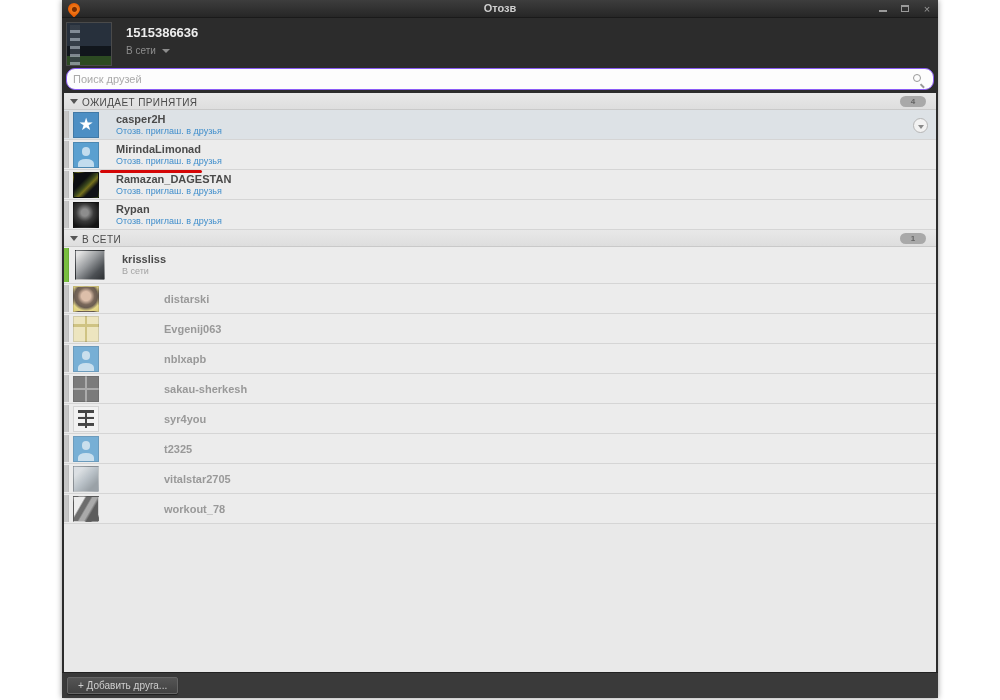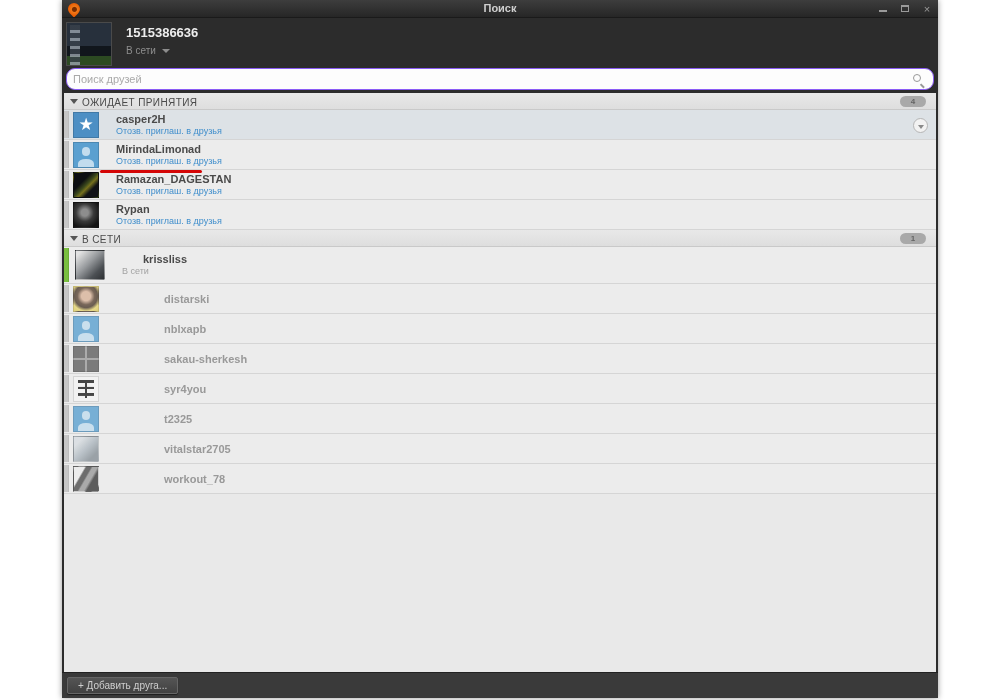--- a/index.html
+++ b/index.html
@@ -60,21 +60,21 @@
   .stripe { position:absolute; left:0; top:1px; bottom:1px; width:5px; background:#c6c6c6; border-right:1px solid #bdbdbd; }
   .stripe.online { background:#79bf3f; border-right:1px solid #6aad35; }
 
   .avatar { position:absolute; left:9px; top:2px; width:26px; height:26px; overflow:hidden; border:1px solid rgba(0,0,0,.15); }
   .row.h37 .avatar { left:11px; top:3px; width:30px; height:30px; }
   .row.offline .avatar { opacity:.8; }
 
   .fname { position:absolute; left:52px; top:3px; font-size:11px; font-weight:bold; color:#4a4a4a; }
   .flink { position:absolute; left:52px; top:16px; font-size:9px; color:#3f8ecc; cursor:pointer; }
   .fsub  { position:absolute; left:58px; top:19px; font-size:9px; color:#a3a3a3; }
-  .row.h37 .fname { left:58px; top:6px;margin-left:21px; }
+  .row.h37 .fname { left:58px; top:6px; }
   .row.offline .fname { top:9px; color:#999;margin-left:48px; }
 
   .rowmenu { position:absolute; right:8px; top:8px; width:15px; height:15px; border-radius:50%;
     background:#f2f2f2; border:1px solid #b5b5b5; cursor:pointer; }
   .rowmenu:after { content:""; position:absolute; left:4px; top:6px; width:0; height:0;
     border-left:3px solid transparent; border-right:3px solid transparent; border-top:4px solid #8a8a8a; }
 
   
   .av-star { background:#4d8fc4; }
   .av-star:before { content:"\2605"; position:absolute; left:0; right:0; top:50%; transform:translateY(-54%);
@@ -111,21 +111,21 @@
   #annotation { position:absolute; left:100px; top:170px; width:102px; height:3px; background:#d40505; border-radius:2px; }
 </style>
 </head>
 <body>
 
 <div id="stage">
   <div id="window">
 
     <div id="titlebar">
       <div id="logo"></div>
-      <div id="title">Поиск</div>
+      <div id="title">Отозв</div>
       <div class="winctrls">
         <span class="wbtn">
             <span class="minbar"></span>
           </span>
         <span class="wbtn">
             <span class="restorebox"></span>
           </span>
         <span class="wbtn">×</span>
       </div>
     </div>
@@ -188,20 +188,25 @@
           <span class="fname">krissliss</span>
           <span class="fsub">В сети</span>
         </div>
         <div class="row h30 offline">
           <span class="stripe"></span>
           <span class="avatar av-face"></span>
           <span class="fname">distarski</span>
         </div>
         <div class="row h30 offline">
           <span class="stripe"></span>
+          <span class="avatar av-cross-yellow"></span>
+          <span class="fname">Evgenij063</span>
+        </div>
+        <div class="row h30 offline">
+          <span class="stripe"></span>
           <span class="avatar av-default"></span>
           <span class="fname">nblxapb</span>
         </div>
         <div class="row h30 offline">
           <span class="stripe"></span>
           <span class="avatar av-gray-emblem"></span>
           <span class="fname">sakau-sherkesh</span>
         </div>
         <div class="row h30 offline">
           <span class="stripe"></span>

